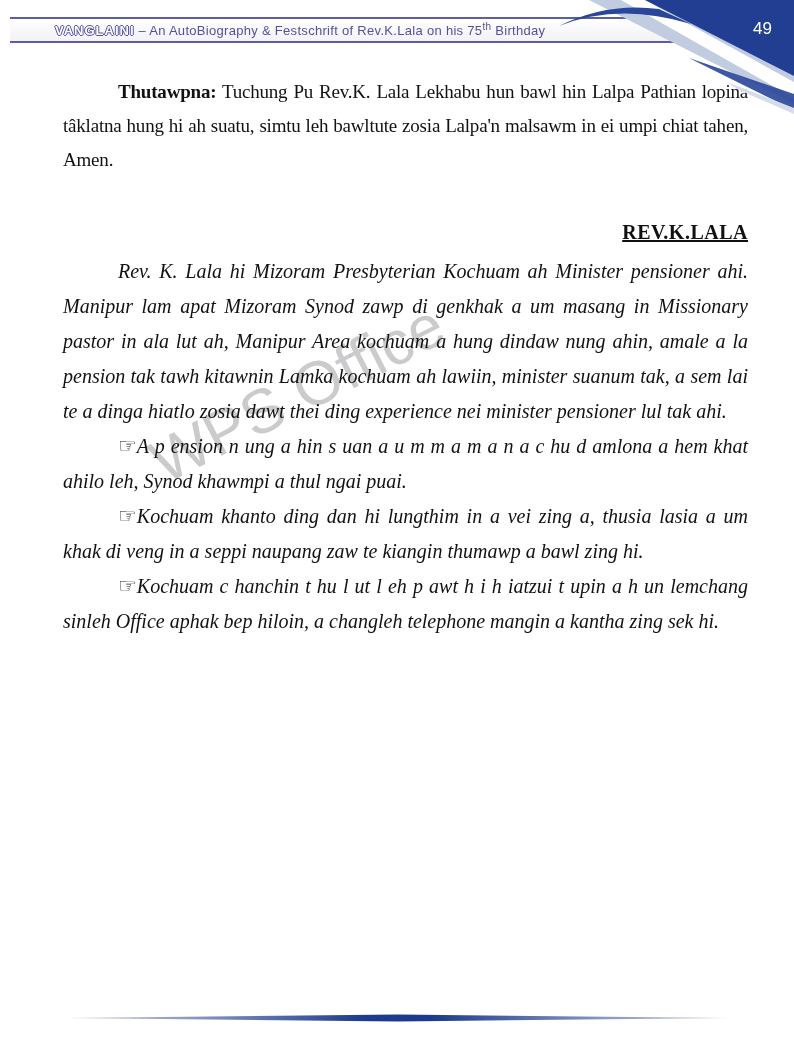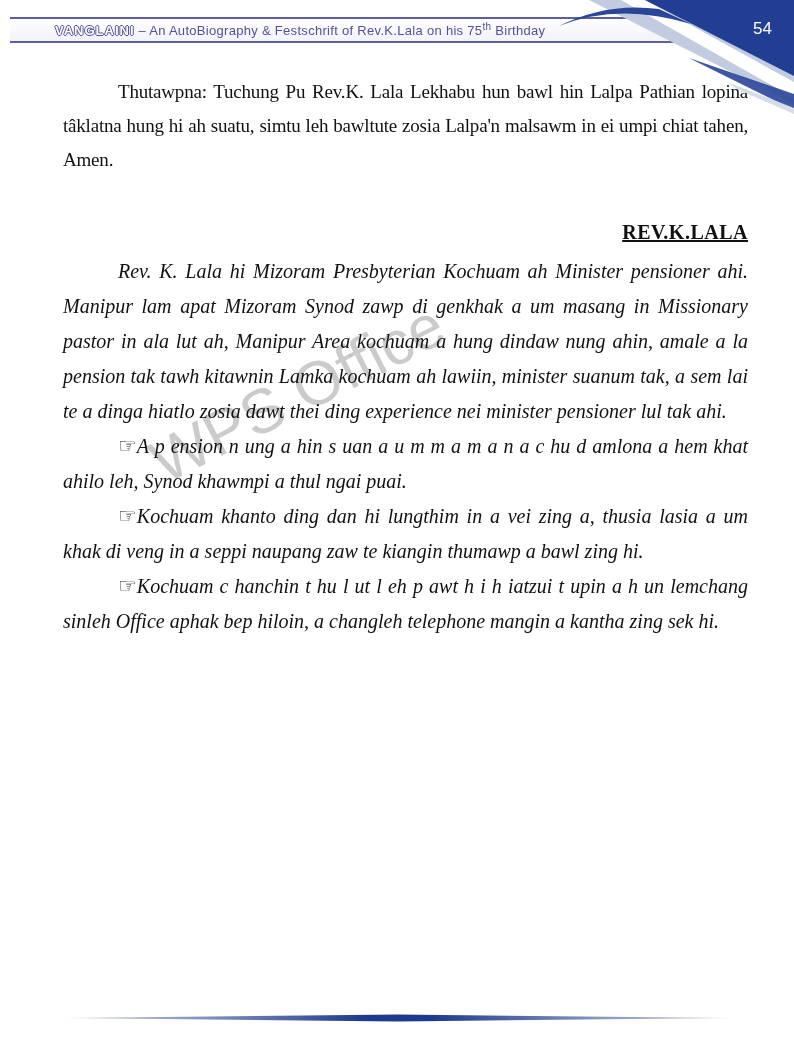--- a/index.html
+++ b/index.html
@@ -61,21 +61,21 @@
   
   .text-block{
     position:absolute;left:63px;top:75px;width:685px;z-index:1;
   }
   .intro{
     font-size:19px;line-height:34px;
     text-align:justify;text-indent:55px;
     letter-spacing:-0.2px;
     margin:0;
   }
-  .intro .lead{font-weight:normal;}
+  .intro .lead{font-weight:bold;}
   .section-heading{
     margin:44px 0 0 0;
     font-size:20px;font-weight:bold;
     text-decoration:underline;
     letter-spacing:.5px;
     text-align:right;
   }
   .para{
     margin:0;
     font-style:italic;
@@ -105,21 +105,21 @@
   </div>
 
   <svg class="corner-decor" viewBox="0 0 235 114" aria-hidden="true">
     <polygon points="30,0 235,0 235,104" fill="#c2cce0"></polygon>
     <polygon points="62,0 86,0 235,82 235,98" fill="#ffffff"></polygon>
     <polygon points="86,0 235,0 235,76" fill="#213e92"></polygon>
     <path d="M0,26 Q60,2 132,24 L100,9 Q48,2 0,26 Z" fill="#2a4699"></path>
     <polygon points="130,58 235,94 235,110 150,68" fill="#2a4699" opacity="0.9"></polygon>
     <polygon points="168,82 235,108 235,114 180,90" fill="#d5dcea"></polygon>
   </svg>
-  <div class="page-number">54</div>
+  <div class="page-number">49</div>
 
   <div class="watermark">WPS Office</div>
 
   <div class="text-block">
 
     <p class="intro"><span class="lead">Thutawpna:</span><span> Tuchung Pu Rev.K. Lala Lekhabu hun bawl hin Lalpa Pathian lopina tâklatna hung hi ah suatu, simtu leh bawltute zosia Lalpa'n  malsawm in ei umpi chiat tahen, Amen.</span></p>
 
     <h2 class="section-heading">REV.K.LALA</h2>
 
     <p class="para first"><span>Rev. K. Lala hi Mizoram Presbyterian Kochuam ah Minister pensioner ahi. Manipur lam apat Mizoram Synod zawp di genkhak a um masang in Missionary pastor in ala lut ah, Manipur Area kochuam a hung dindaw nung ahin, amale a la pension tak tawh kitawnin Lamka kochuam ah lawiin, minister suanum tak, a sem lai te a dinga hiatlo zosia dawt thei ding experience nei minister pensioner lul tak ahi.</span></p>

